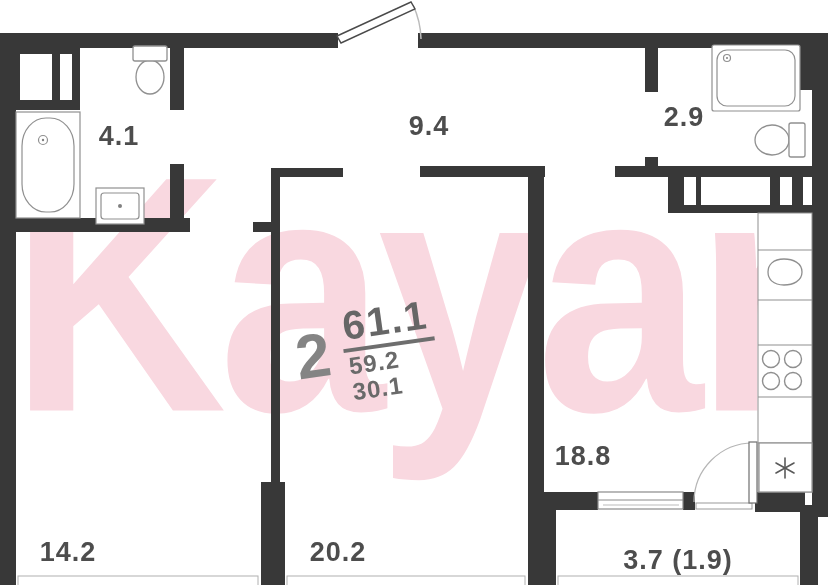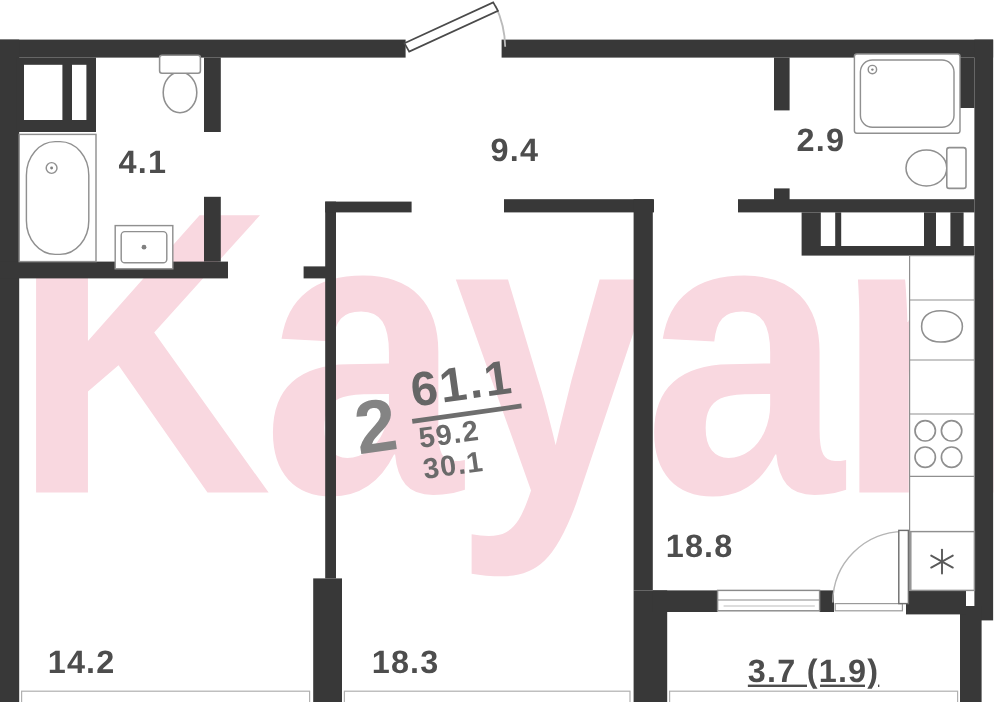--- a/index.html
+++ b/index.html
@@ -163,23 +163,23 @@
         <line x1="776" y1="463" x2="794" y2="473"></line>
         <line x1="776" y1="473" x2="794" y2="463"></line>
       </g>
     </g>
   </svg>
 
   <div class="room-label" style="left:119px;top:136px;">4.1</div>
   <div class="room-label" style="left:429px;top:126px;">9.4</div>
   <div class="room-label" style="left:684px;top:117px;text-align:center;">2.9</div>
   <div class="room-label" style="left:68px;top:552px;">14.2</div>
-  <div class="room-label" style="left:338px;top:552px;">18.3</div>
+  <div class="room-label" style="left:338px;top:552px;">20.2</div>
   <div class="room-label" style="left:583px;top:456px;">18.8</div>
-  <div class="room-label" style="left:678px;top:560px;text-decoration:underline;">3.7 (1.9)</div>
+  <div class="room-label" style="left:678px;top:560px;">3.7 (1.9)</div>
 
   <div id="unit-info">
     <div id="unit-rooms">2</div>
     <div id="unit-fraction">
       <div id="unit-total">61.1</div>
       <div id="unit-living">59.2</div>
       <div id="unit-kitchen">30.1</div>
     </div>
   </div>
 

